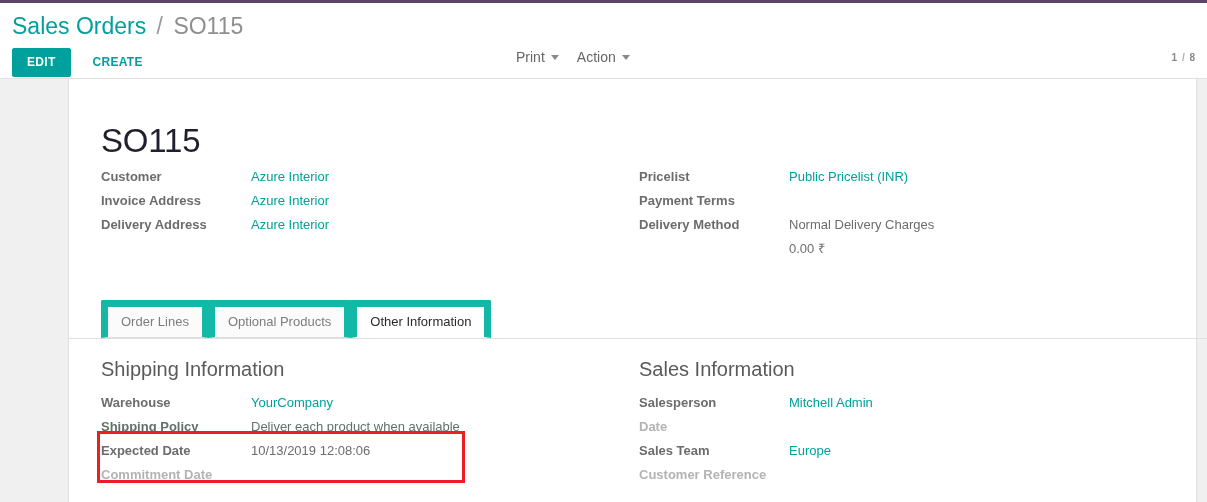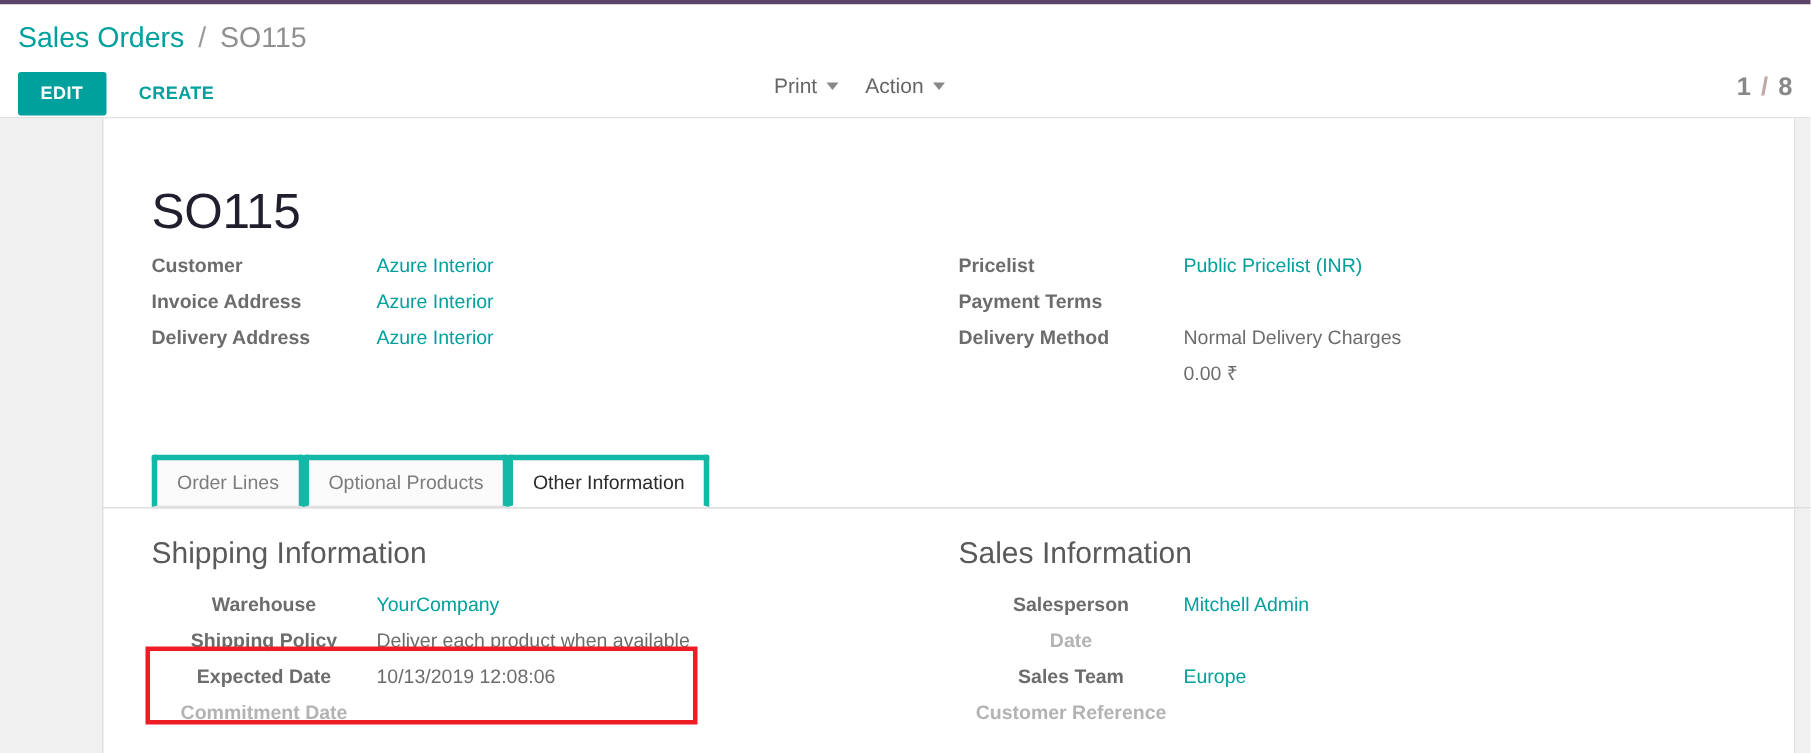--- a/index.html
+++ b/index.html
@@ -33,21 +33,21 @@
     width: 1207px;
     height: 75px;
     background: #ffffff;
     border-bottom: 1px solid #e1e1e1;
   }
 
   .breadcrumb {
     position: absolute;
     top: 11px;
     left: 12px;
-    font-size: 19px;
+    font-size: 23px;
     line-height: 24px;
     white-space: nowrap;
   }
   .breadcrumb .crumb-link {
     color: #00A09D;
     text-decoration: none;
     cursor: pointer;
   }
   .breadcrumb .crumb-sep {
     color: #9a9a9a;
@@ -115,21 +115,21 @@
     margin-left: 6px;
     border-left: 4px solid transparent;
     border-right: 4px solid transparent;
     border-top: 5px solid #888888;
   }
 
   .pager {
     position: absolute;
     top: 46px;
     right: 12px;
-    font-size: 17px;
+    font-size: 10px;
     color: #888888;
     white-space: nowrap;
     line-height: 17px;
     cursor: pointer;
     font-weight: bold;
   }
   .pager .pager-sep { color: #c0a6a6; margin: 0 2px; }
 
   
   .page-bg {
@@ -242,21 +242,21 @@
     background: #dfdfdf;
   }
   .tab {
     position: relative;
     z-index: 2;
     padding: 6px 13px 7px 13px;
     font-size: 13px;
     line-height: 17px;
     color: #7d7d7d;
     background: #fbfbfb;
-    border: 4px solid #14b8a6;
+    border: 7px solid #14b8a6;
     border-bottom: 1px solid #dfdfdf;
     margin-right: -1px;
     cursor: pointer;
     white-space: nowrap;
     border-radius: 2px 2px 0 0;
   }
   .tab.active {
     color: #2b2b2b;
     background: #ffffff;
     border-bottom-color: #ffffff;
@@ -292,21 +292,20 @@
   .pane-left .field-label,
   .pane-right .field-label {
     width: 150px;
     flex: 0 0 150px;
   }
   .pane-row {
     display: flex;
     align-items: center;
     height: 24px;
     line-height: 24px;
-    text-align: center;
   }
 
   
   .red-highlight {
     position: absolute;
     left: 97px;
     top: 431px;
     width: 368px;
     height: 52px;
     border: 3px solid #ee1c25;

